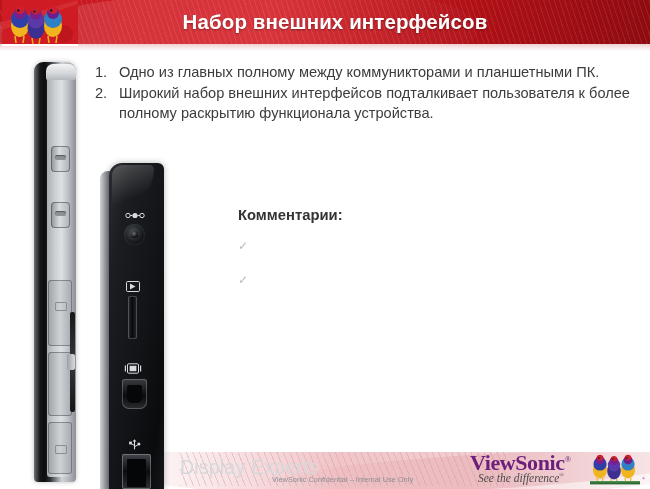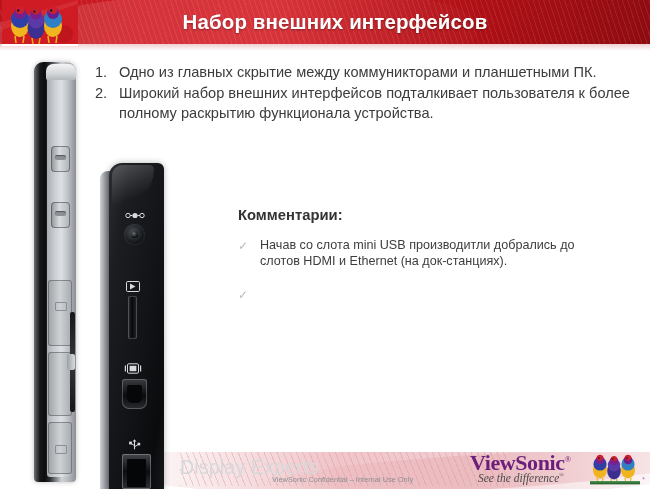--- a/index.html
+++ b/index.html
@@ -476,34 +476,33 @@
       <path d="M7.5 8.8 L11.4 6.4" stroke="#d8dadd" stroke-width="1"></path>
       <circle cx="11.9" cy="6.0" r="1.5" fill="#d8dadd"></circle>
     </svg>
   </div>
   <div class="db-usb"></div>
 </div>
 
 <div class="numlist">
   <div class="numlist-item">
     <div class="numlist-num">1.</div>
-    <div class="numlist-text">Одно из главных скрытие между коммуникторами и планшетными ПК.</div>
+    <div class="numlist-text">Одно из главных полному между коммуникторами и планшетными ПК.</div>
   </div>
   <div class="numlist-item">
     <div class="numlist-num">2.</div>
     <div class="numlist-text">Широкий набор внешних интерфейсов подталкивает пользователя к более полному раскрытию функционала устройства.</div>
   </div>
 </div>
 
 <div class="comments">
   <div class="comments-heading">Комментарии:</div>
 
   <div class="comment-item">
     <div class="comment-check">✓</div>
-    <div class="comment-text">Начав со слота mini USB производитли добрались до слотов HDMI и Ethernet (на док-станциях).</div>
   </div>
 
   <div class="comment-item">
     <div class="comment-check">✓</div>
   </div>
 </div>
 
 <div class="footer-band">
   <div class="footer-hatch"></div>
   <div class="footer-swoop1"></div>

